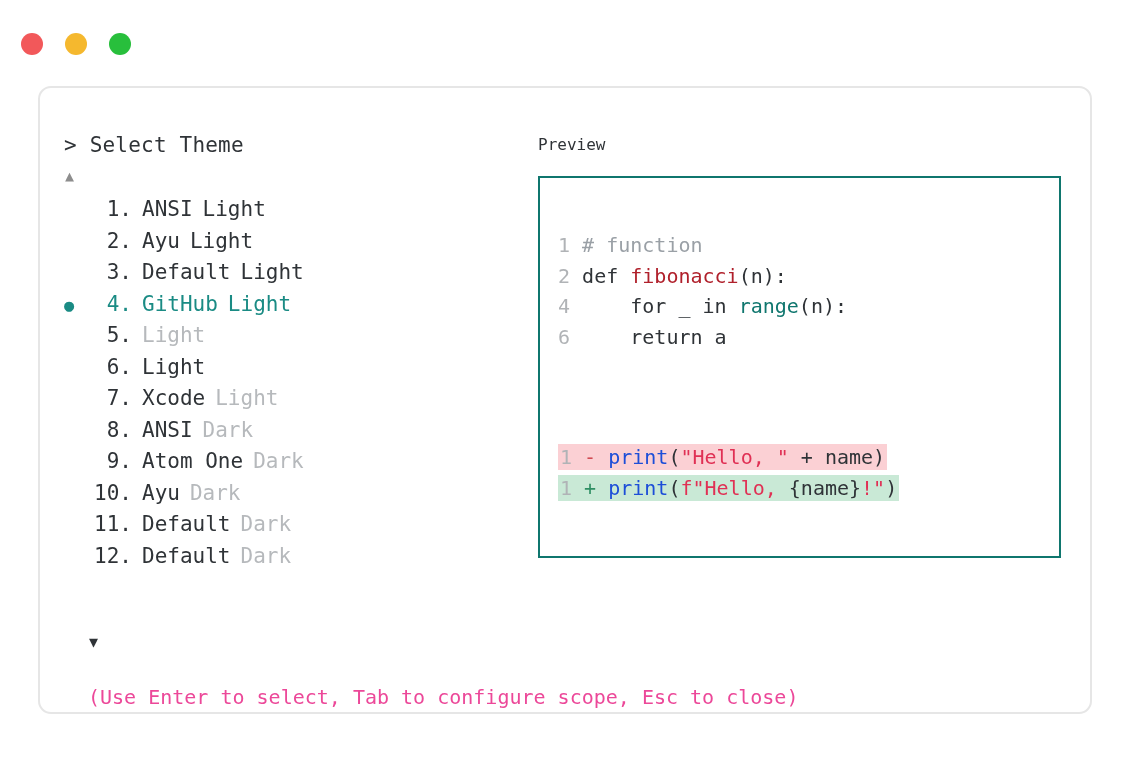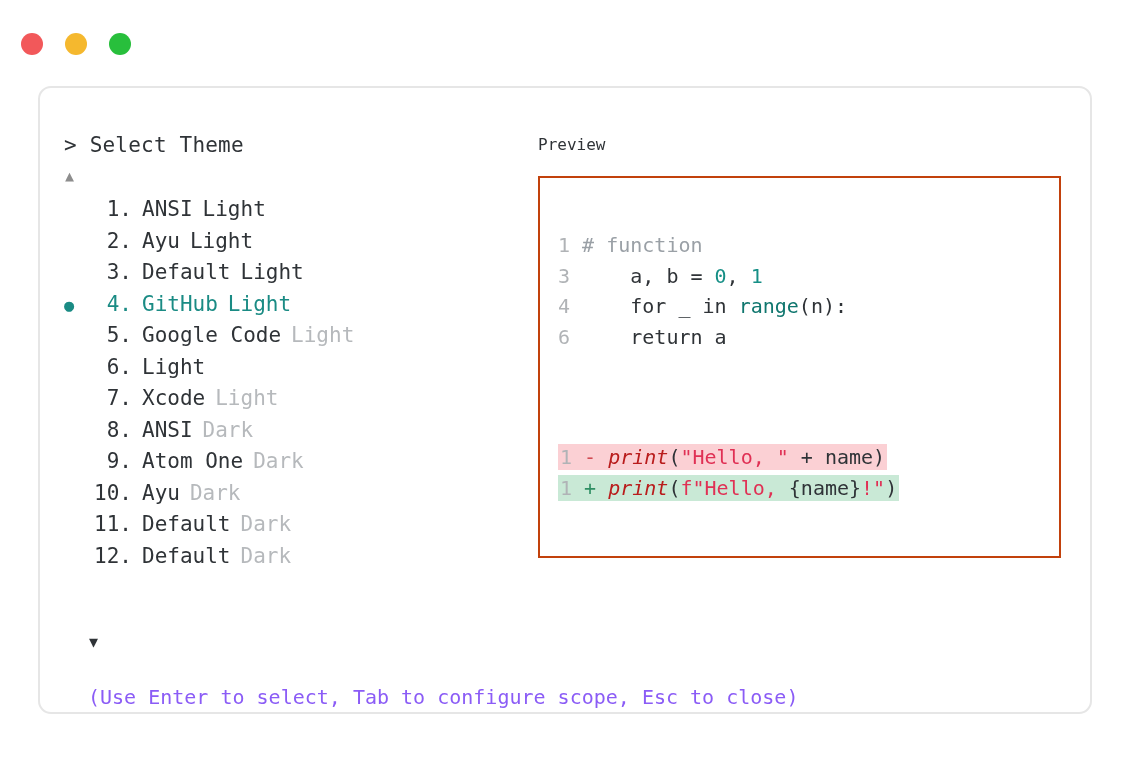--- a/index.html
+++ b/index.html
@@ -129,21 +129,21 @@
   #preview-label {
     font-size: 16px;
     line-height: 26px;
     color: #2f3337;
   }
   #preview-box {
     margin-top: 18px;
     width: 523px;
     height: 382px;
     box-sizing: border-box;
-    border: 2px solid #c2410c;
+    border: 2px solid #0f766e;
     background: #ffffff;
     position: relative;
   }
   #code-block {
     position: absolute;
     left: 18px;
     top: 52px;
     right: 8px;
   }
   .code-line {
@@ -174,36 +174,36 @@
     white-space: pre;
     color: #2f3337;
   }
   .diff-body {
     padding: 1px 2px;
   }
   .diff-remove .diff-body { background: #fbd0d4; }
   .diff-insert .diff-body { background: #c9e9d6; }
   .marker-remove { color: #d14a52; }
   .marker-insert { color: #2f8f64; }
-  .tok-print  { color: #b91c1c; font-style: italic; }
+  .tok-print  { color: #1d4ed8; }
   .tok-string { color: #e03054; }
   .tok-punct  { color: #2f3337; }
 
   
   #footer-area {
     position: absolute;
     left: 24px;
     top: 494px;
     width: 960px;
   }
   #help-text {
     margin-top: 32px;
     font-size: 20px;
     line-height: 26px;
-    color: #8b5cf6;
+    color: #ec4899;
     white-space: pre;
   }
 </style>
 </head>
 <body>
 
 <div id="traffic-lights">
     <div class="tl-dot" style="background: rgb(242, 88, 90);"></div>
     <div class="tl-dot" style="background: rgb(245, 184, 46);"></div>
     <div class="tl-dot" style="background: rgb(40, 191, 60);"></div>
@@ -216,42 +216,42 @@
 
       <div id="prompt-line"><span id="prompt-caret">&gt;</span><span> </span><span id="prompt-title">Select Theme</span></div>
 
       <div id="scroll-up-arrow" class="scroll-arrow">▲</div>
 
       <ul id="theme-list">
           <li class="theme-item"><span class="item-bullet">●</span><span class="item-index">1.</span><span class="item-name">ANSI</span><span class="item-variant">Light</span></li>
           <li class="theme-item"><span class="item-bullet">●</span><span class="item-index">2.</span><span class="item-name">Ayu</span><span class="item-variant">Light</span></li>
           <li class="theme-item"><span class="item-bullet">●</span><span class="item-index">3.</span><span class="item-name">Default</span><span class="item-variant">Light</span></li>
           <li class="theme-item selected"><span class="item-bullet">●</span><span class="item-index">4.</span><span class="item-name">GitHub</span><span class="item-variant">Light</span></li>
-          <li class="theme-item"><span class="item-bullet">●</span><span class="item-index">5.</span><span class="item-name">Google Code</span><span class="item-variant variant-dim">Light</span></li>
+          <li class="theme-item"><span class="item-bullet">●</span><span class="item-index">5.</span><span class="item-variant variant-dim">Light</span></li>
           <li class="theme-item"><span class="item-bullet">●</span><span class="item-index">6.</span><span class="item-variant">Light</span></li>
           <li class="theme-item"><span class="item-bullet">●</span><span class="item-index">7.</span><span class="item-name">Xcode</span><span class="item-variant variant-dim">Light</span></li>
           <li class="theme-item"><span class="item-bullet">●</span><span class="item-index">8.</span><span class="item-name">ANSI</span><span class="item-variant variant-dim">Dark</span></li>
           <li class="theme-item"><span class="item-bullet">●</span><span class="item-index">9.</span><span class="item-name">Atom One</span><span class="item-variant variant-dim">Dark</span></li>
           <li class="theme-item"><span class="item-bullet">●</span><span class="item-index">10.</span><span class="item-name">Ayu</span><span class="item-variant variant-dim">Dark</span></li>
           <li class="theme-item"><span class="item-bullet">●</span><span class="item-index">11.</span><span class="item-name">Default</span><span class="item-variant variant-dim">Dark</span></li>
           <li class="theme-item"><span class="item-bullet">●</span><span class="item-index">12.</span><span class="item-name">Default</span><span class="item-variant variant-dim">Dark</span></li>
         </ul>
 
       <div id="footer-area">
         <div id="scroll-down-arrow" class="scroll-arrow">▼</div>
         <div id="help-text">(Use Enter to select, Tab to configure scope, Esc to close)</div>
       </div>
     </div>
 
     <div id="preview-column">
       <div id="preview-label">Preview</div>
       <div id="preview-box">
         <div id="code-block">
             <div class="code-line"><span class="ln">1 </span><span class="tok-comment"># function</span></div>
-            <div class="code-line"><span class="ln">3 </span><span class="tok-plain">    a, b = </span><span class="tok-number">0</span><span class="tok-plain">, </span><span class="tok-number">1</span></div>
+            <div class="code-line"><span class="ln">2 </span><span class="tok-keyword">def </span><span class="tok-func">fibonacci</span><span class="tok-plain">(n):</span></div>
             <div class="code-line"><span class="ln">4 </span><span class="tok-plain">    for _ in </span><span class="tok-builtin">range</span><span class="tok-plain">(n):</span></div>
             <div class="code-line"><span class="ln">6 </span><span class="tok-plain">    return a</span></div>
           </div>
         <div id="diff-block">
             <div class="diff-line diff-remove"><span class="diff-body"><span class="ln">1 </span><span class="marker-remove">- </span><span class="tok-print">print</span><span class="tok-punct">(</span><span class="tok-string">"Hello, "</span><span class="tok-punct"> + name)</span></span></div>
             <div class="diff-line diff-insert"><span class="diff-body"><span class="ln">1 </span><span class="marker-insert">+ </span><span class="tok-print">print</span><span class="tok-punct">(</span><span class="tok-string">f"Hello, </span><span class="tok-punct">{name}</span><span class="tok-string">!"</span><span class="tok-punct">)</span></span></div>
           </div>
       </div>
     </div>
 

